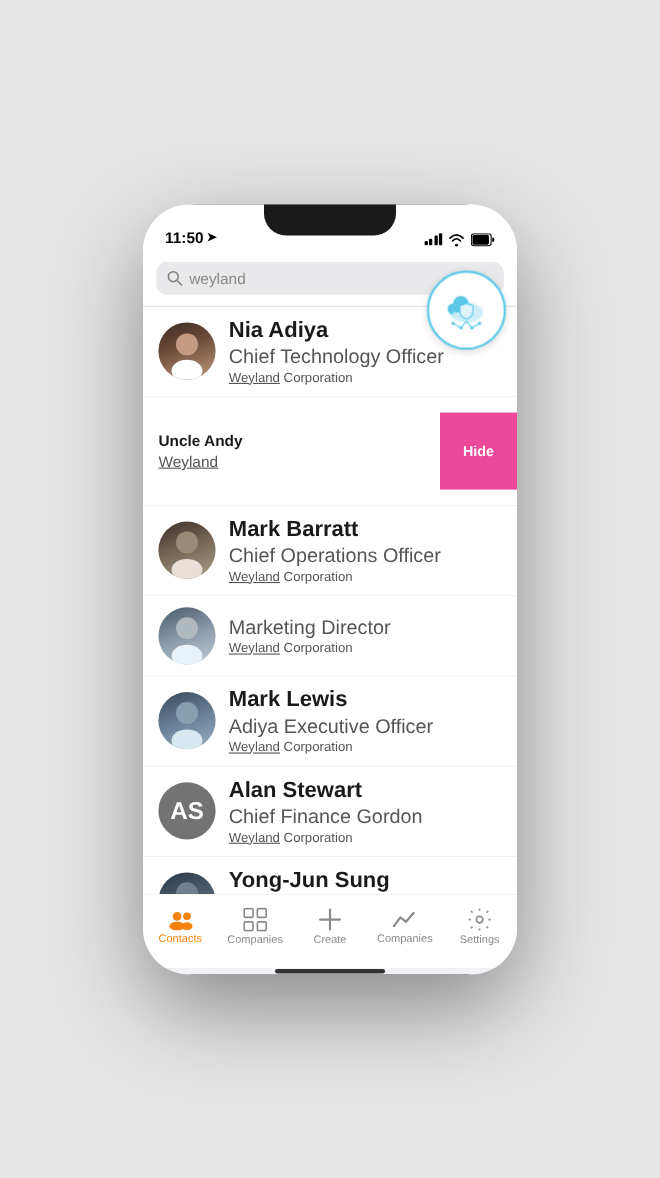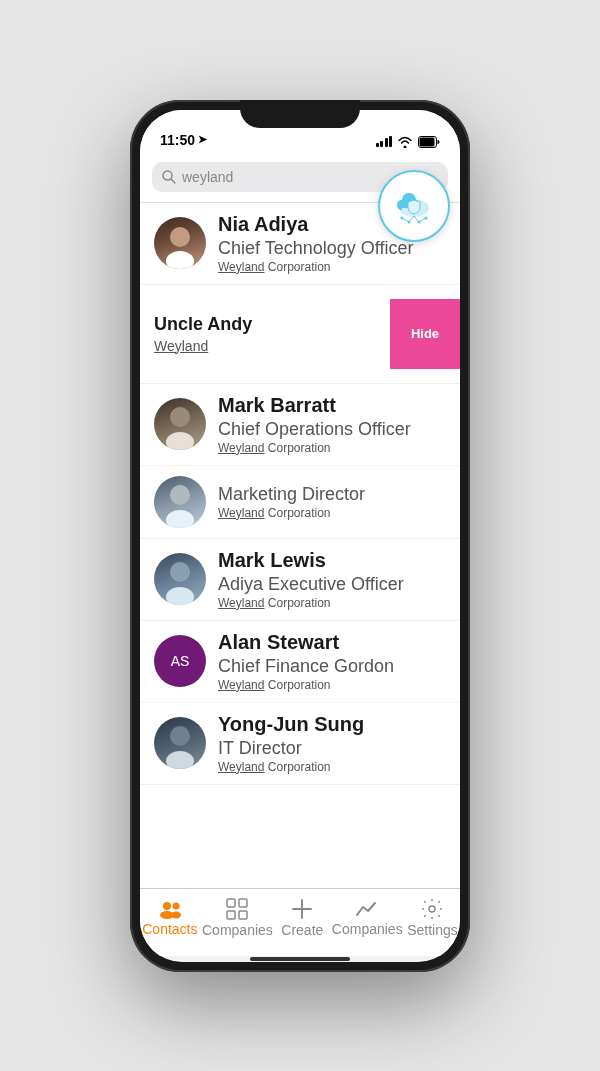--- a/index.html
+++ b/index.html
@@ -7,24 +7,23 @@
       background: #e5e5e5;
       display: flex;
       justify-content: center;
       align-items: center;
       min-height: 100vh;
       font-family: -apple-system, BlinkMacSystemFont, 'Helvetica Neue', Arial, sans-serif;
     }
 
     .phone-frame {
       width: 340px;
-      height: 872px;
+      height: 700px;
       background: #1a1a1a;
       border-radius: 50px;
-      padding: 10px;
       position: relative;
       box-shadow: 0 30px 80px rgba(0,0,0,0.4), inset 0 0 0 2px #3a3a3a;
     }
 
     .phone-screen {
       width: 100%;
       height: 100%;
       background: #f2f2f7;
       border-radius: 42px;
       overflow: hidden;
@@ -148,27 +147,27 @@
       flex-shrink: 0;
       margin-right: 12px;
       overflow: hidden;
       background: #ccc;
     }
 
     .avatar-initials {
       width: 52px;
       height: 52px;
       border-radius: 50%;
-      background: #701a75;
+      background: #737373;
       display: flex;
       align-items: center;
       justify-content: center;
       color: white;
-      font-size: 14px;
-      font-weight: 400;
+      font-size: 22px;
+      font-weight: 700;
       flex-shrink: 0;
       margin-right: 12px;
     }
 
     .contact-info {
       flex: 1;
     }
 
     .contact-name {
       font-size: 20px;
@@ -203,21 +202,21 @@
       background: white;
       position: relative;
       overflow: hidden;
     }
 
     .uncle-andy-info {
       flex: 1;
     }
 
     .uncle-andy-name {
-      font-size: 18px;
+      font-size: 14px;
       font-weight: 600;
       color: #1a1a1a;
       margin-bottom: 3px;
     }
 
     .uncle-andy-company {
       font-size: 14px;
       color: #555;
       text-decoration: underline;
     }
@@ -258,21 +257,21 @@
     .tab-item {
       display: flex;
       flex-direction: column;
       align-items: center;
       gap: 2px;
       cursor: pointer;
       min-width: 50px;
     }
 
     .tab-label {
-      font-size: 14px;
+      font-size: 10px;
       color: #8a8a8a;
     }
 
     .tab-label.active {
       color: #f5820a;
     }
 
     
     .home-indicator {
       height: 5px;

